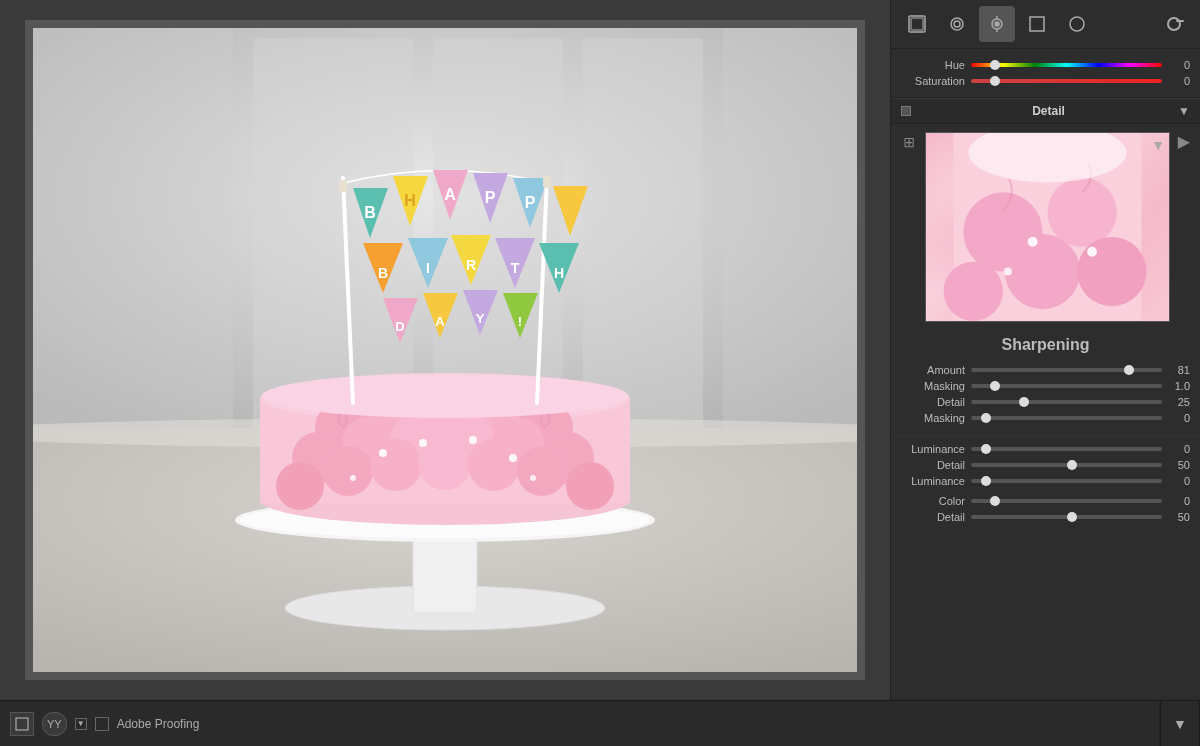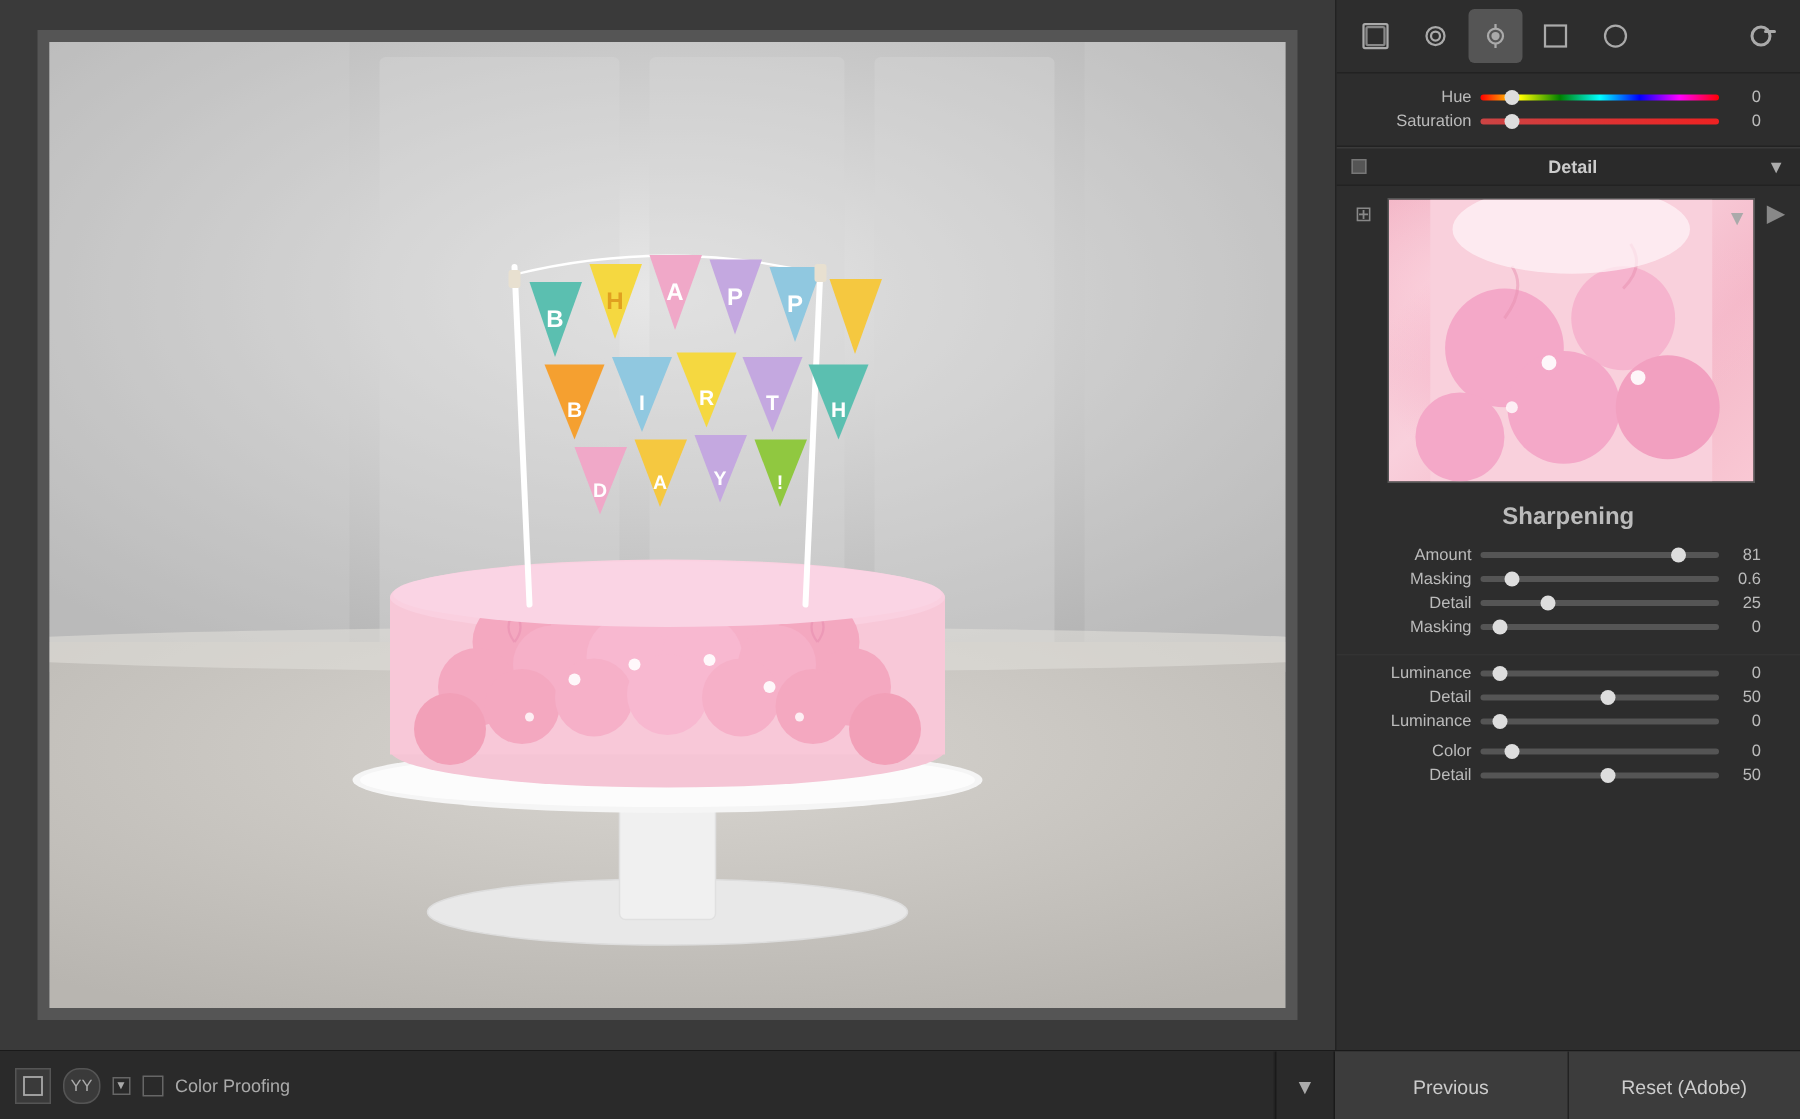--- a/index.html
+++ b/index.html
@@ -116,21 +116,21 @@
 
     
     .hs-section {
       padding: 6px 10px;
       border-bottom: 1px solid #222;
     }
 
     .slider-row {
       display: flex;
       align-items: center;
-      margin: 4px 16px;
+      margin: 4px 0;
       justify-content: center;
     }
 
     .slider-label {
       width: 70px;
       text-align: right;
       color: #bbb;
       font-size: 11px;
       padding-right: 6px;
     }
@@ -628,21 +628,21 @@
         <div class="slider-track default-track" style="position:relative;">
           <div class="slider-thumb amount-thumb"></div>
         </div>
         <span class="slider-value">81</span>
       </div>
       <div class="slider-row">
         <span class="slider-label">Masking</span>
         <div class="slider-track default-track" style="position:relative;">
           <div class="slider-thumb radius-thumb"></div>
         </div>
-        <span class="slider-value">0.6</span>
+        <span class="slider-value">1.0</span>
       </div>
       <div class="slider-row">
         <span class="slider-label">Detail</span>
         <div class="slider-track default-track" style="position:relative;">
           <div class="slider-thumb detail-thumb"></div>
         </div>
         <span class="slider-value">25</span>
       </div>
       <div class="slider-row">
         <span class="slider-label">Masking</span>
@@ -698,22 +698,18 @@
     <div class="toolbar-icon-btn">
       <svg width="14" height="14" viewBox="0 0 14 14" fill="none" stroke="#aaa" stroke-width="1.2">
         <rect x="1" y="1" width="12" height="12"></rect>
       </svg>
     </div>
     <div class="toolbar-icon-btn" style="width:auto;padding:0 4px;font-size:11px;color:#aaa;border-radius:11px;">YY</div>
     <div style="width:12px;height:12px;border:1px solid #666;display:flex;align-items:center;justify-content:center;cursor:pointer;">
       <span style="color:#aaa;font-size:8px;">▼</span>
     </div>
     <div class="soft-proofing-check"></div>
-    <span class="soft-proofing-label">Color Proofing</span>
+    <span class="soft-proofing-label">Adobe Proofing</span>
   </div>
   <div style="width:40px;display:flex;align-items:center;justify-content:center;background:#2a2a2a;border-left:1px solid #1a1a1a;border-right:1px solid #1a1a1a;">
     <span style="color:#aaa;font-size:14px;">▼</span>
   </div>
-  <div class="panel-bottom-buttons">
-    <button class="panel-btn">Previous</button>
-    <button class="panel-btn">Reset (Adobe)</button>
-  </div>
 </div>
 
 </body></html>

